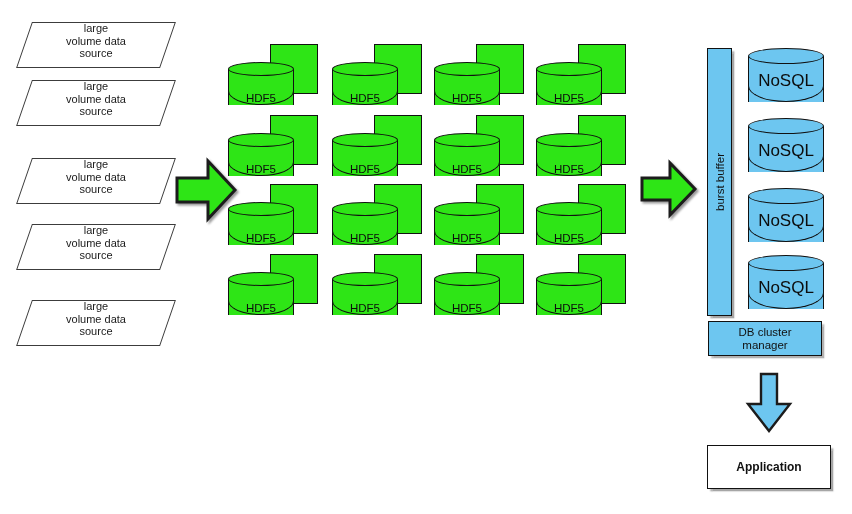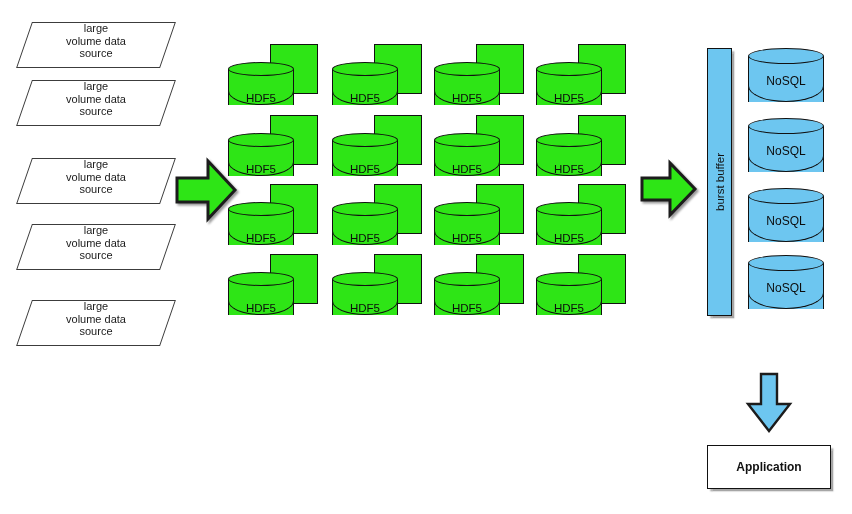--- a/index.html
+++ b/index.html
@@ -187,21 +187,21 @@
     background: #6dc6f0;
     border: 1.6px solid #111111;
     border-radius: 50%;
     box-sizing: border-box;
   }
   .nosql .nlabel {
     position: absolute;
     left: 0; top: 16px;
     width: 100%; height: 34px;
     display: flex; align-items: center; justify-content: center;
-    font-size: 12px;
+    font-size: 17px;
     color: #0c0c0c;
     pointer-events: none;
   }
 
   
   #db-cluster-manager {
     position: absolute;
     left: 708px;
     top: 321px;
     width: 114px;
@@ -480,20 +480,24 @@
       <div class="ntop"></div>
     <div class="nlabel">NoSQL</div>
   </div>
   <div class="nosql" style="top:255px;">
     <div class="nb"></div>
       <div class="nbot"></div>
       <div class="ntop"></div>
     <div class="nlabel">NoSQL</div>
   </div>
 
+  <div id="db-cluster-manager">
+    <span>DB cluster</span>
+    <span>manager</span>
+  </div>
 
   <div id="down-arrow">
     <svg width="48" height="62" viewBox="0 0 48 62">
       <polygon points="16,2 32,2 32,32 45,32 24,59 3,32 16,32" fill="#6dc6f0" stroke="#1c1c1c" stroke-width="2.4" stroke-linejoin="miter"></polygon>
     </svg>
   </div>
 
   <div id="application-box">
     <span>Application</span>
   </div>

